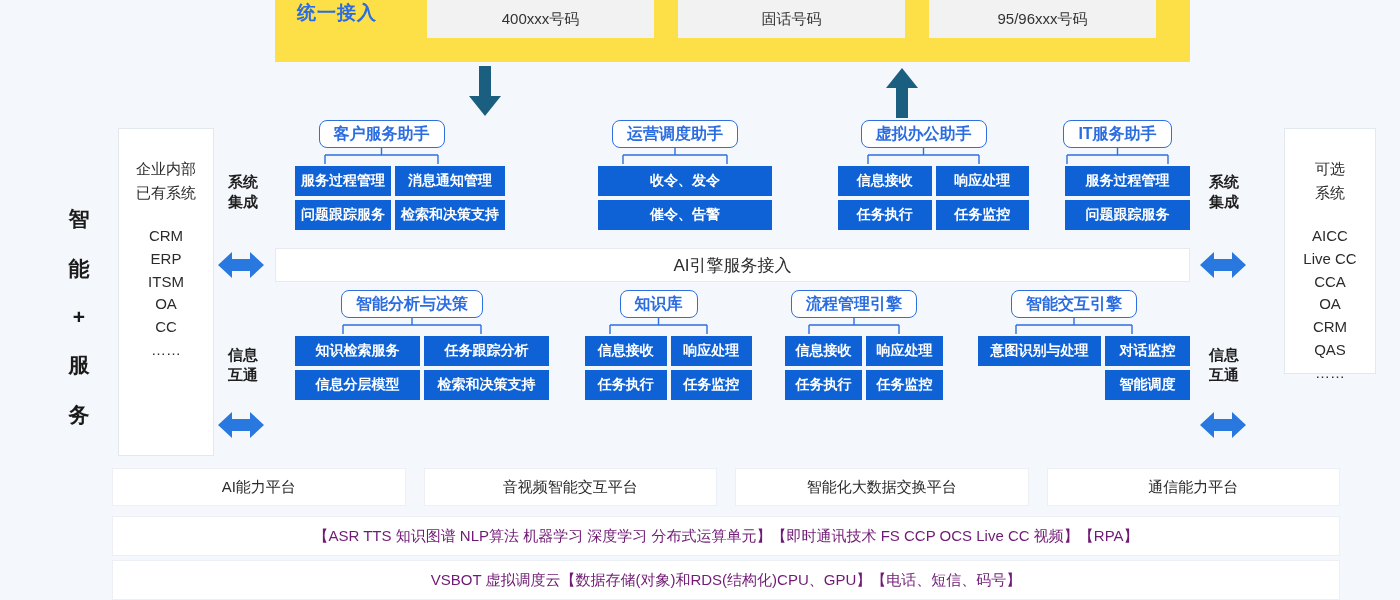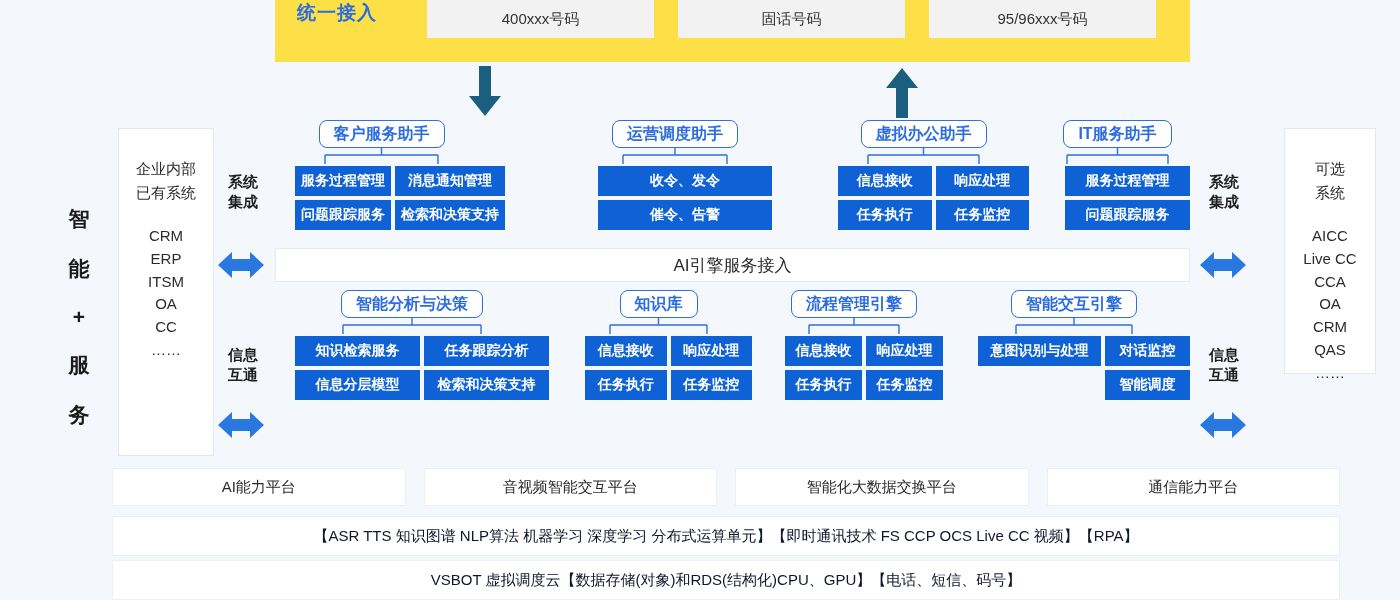--- a/index.html
+++ b/index.html
@@ -102,21 +102,21 @@
     flex:1; background:#ffffff; border:1px solid #eceff4;
     display:flex; align-items:center; justify-content:center;
     font-size:15px; color:#2b2b2b;
   }
 
   
   .bottom-strip{
     position:absolute; left:112px; width:1228px; height:40px;
     background:#ffffff; border:1px solid #eceff4;
     display:flex; align-items:center; justify-content:center;
-    font-size:15px; color:#0f172a;
+    font-size:15px; color:#701a75;
   }
   #tech-strip{ top:516px; }
   #infra-strip{ top:560px; height:40px; }
 </style>
 </head>
 <body>
 
 <div id="top-strip">
   <div id="unified-label">统一接入</div>
   <div class="num-chip">400xxx号码</div>

